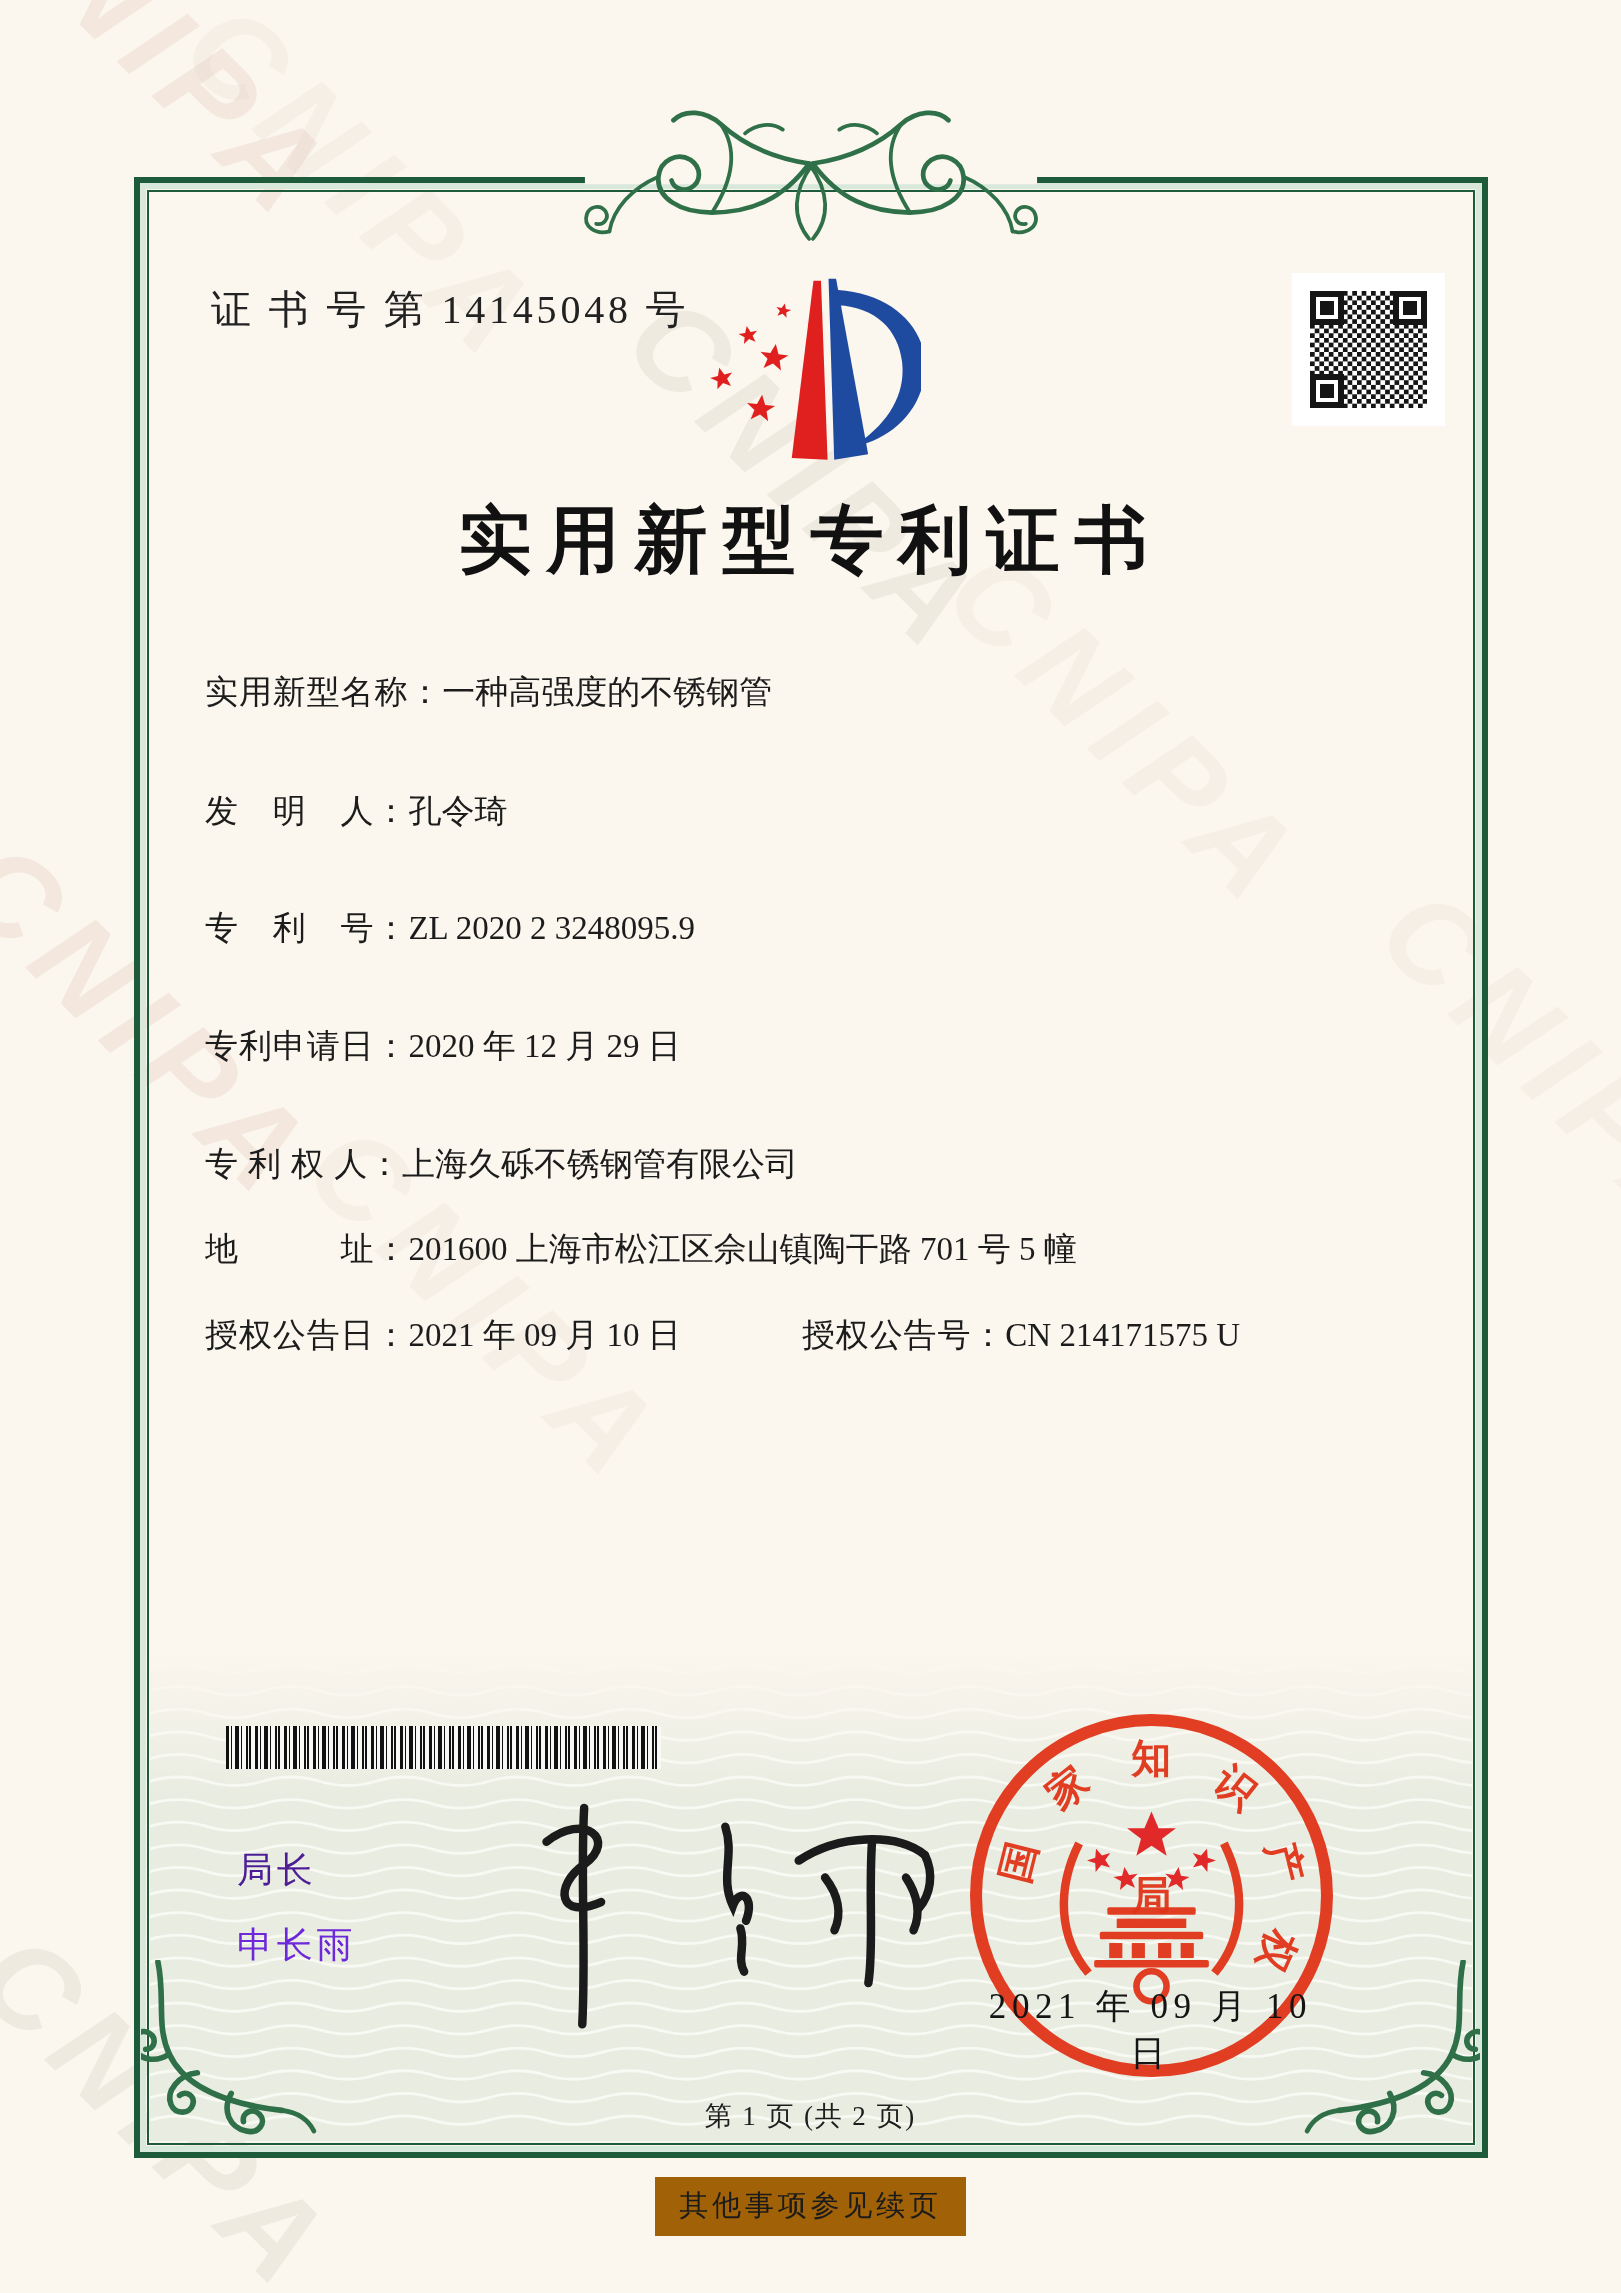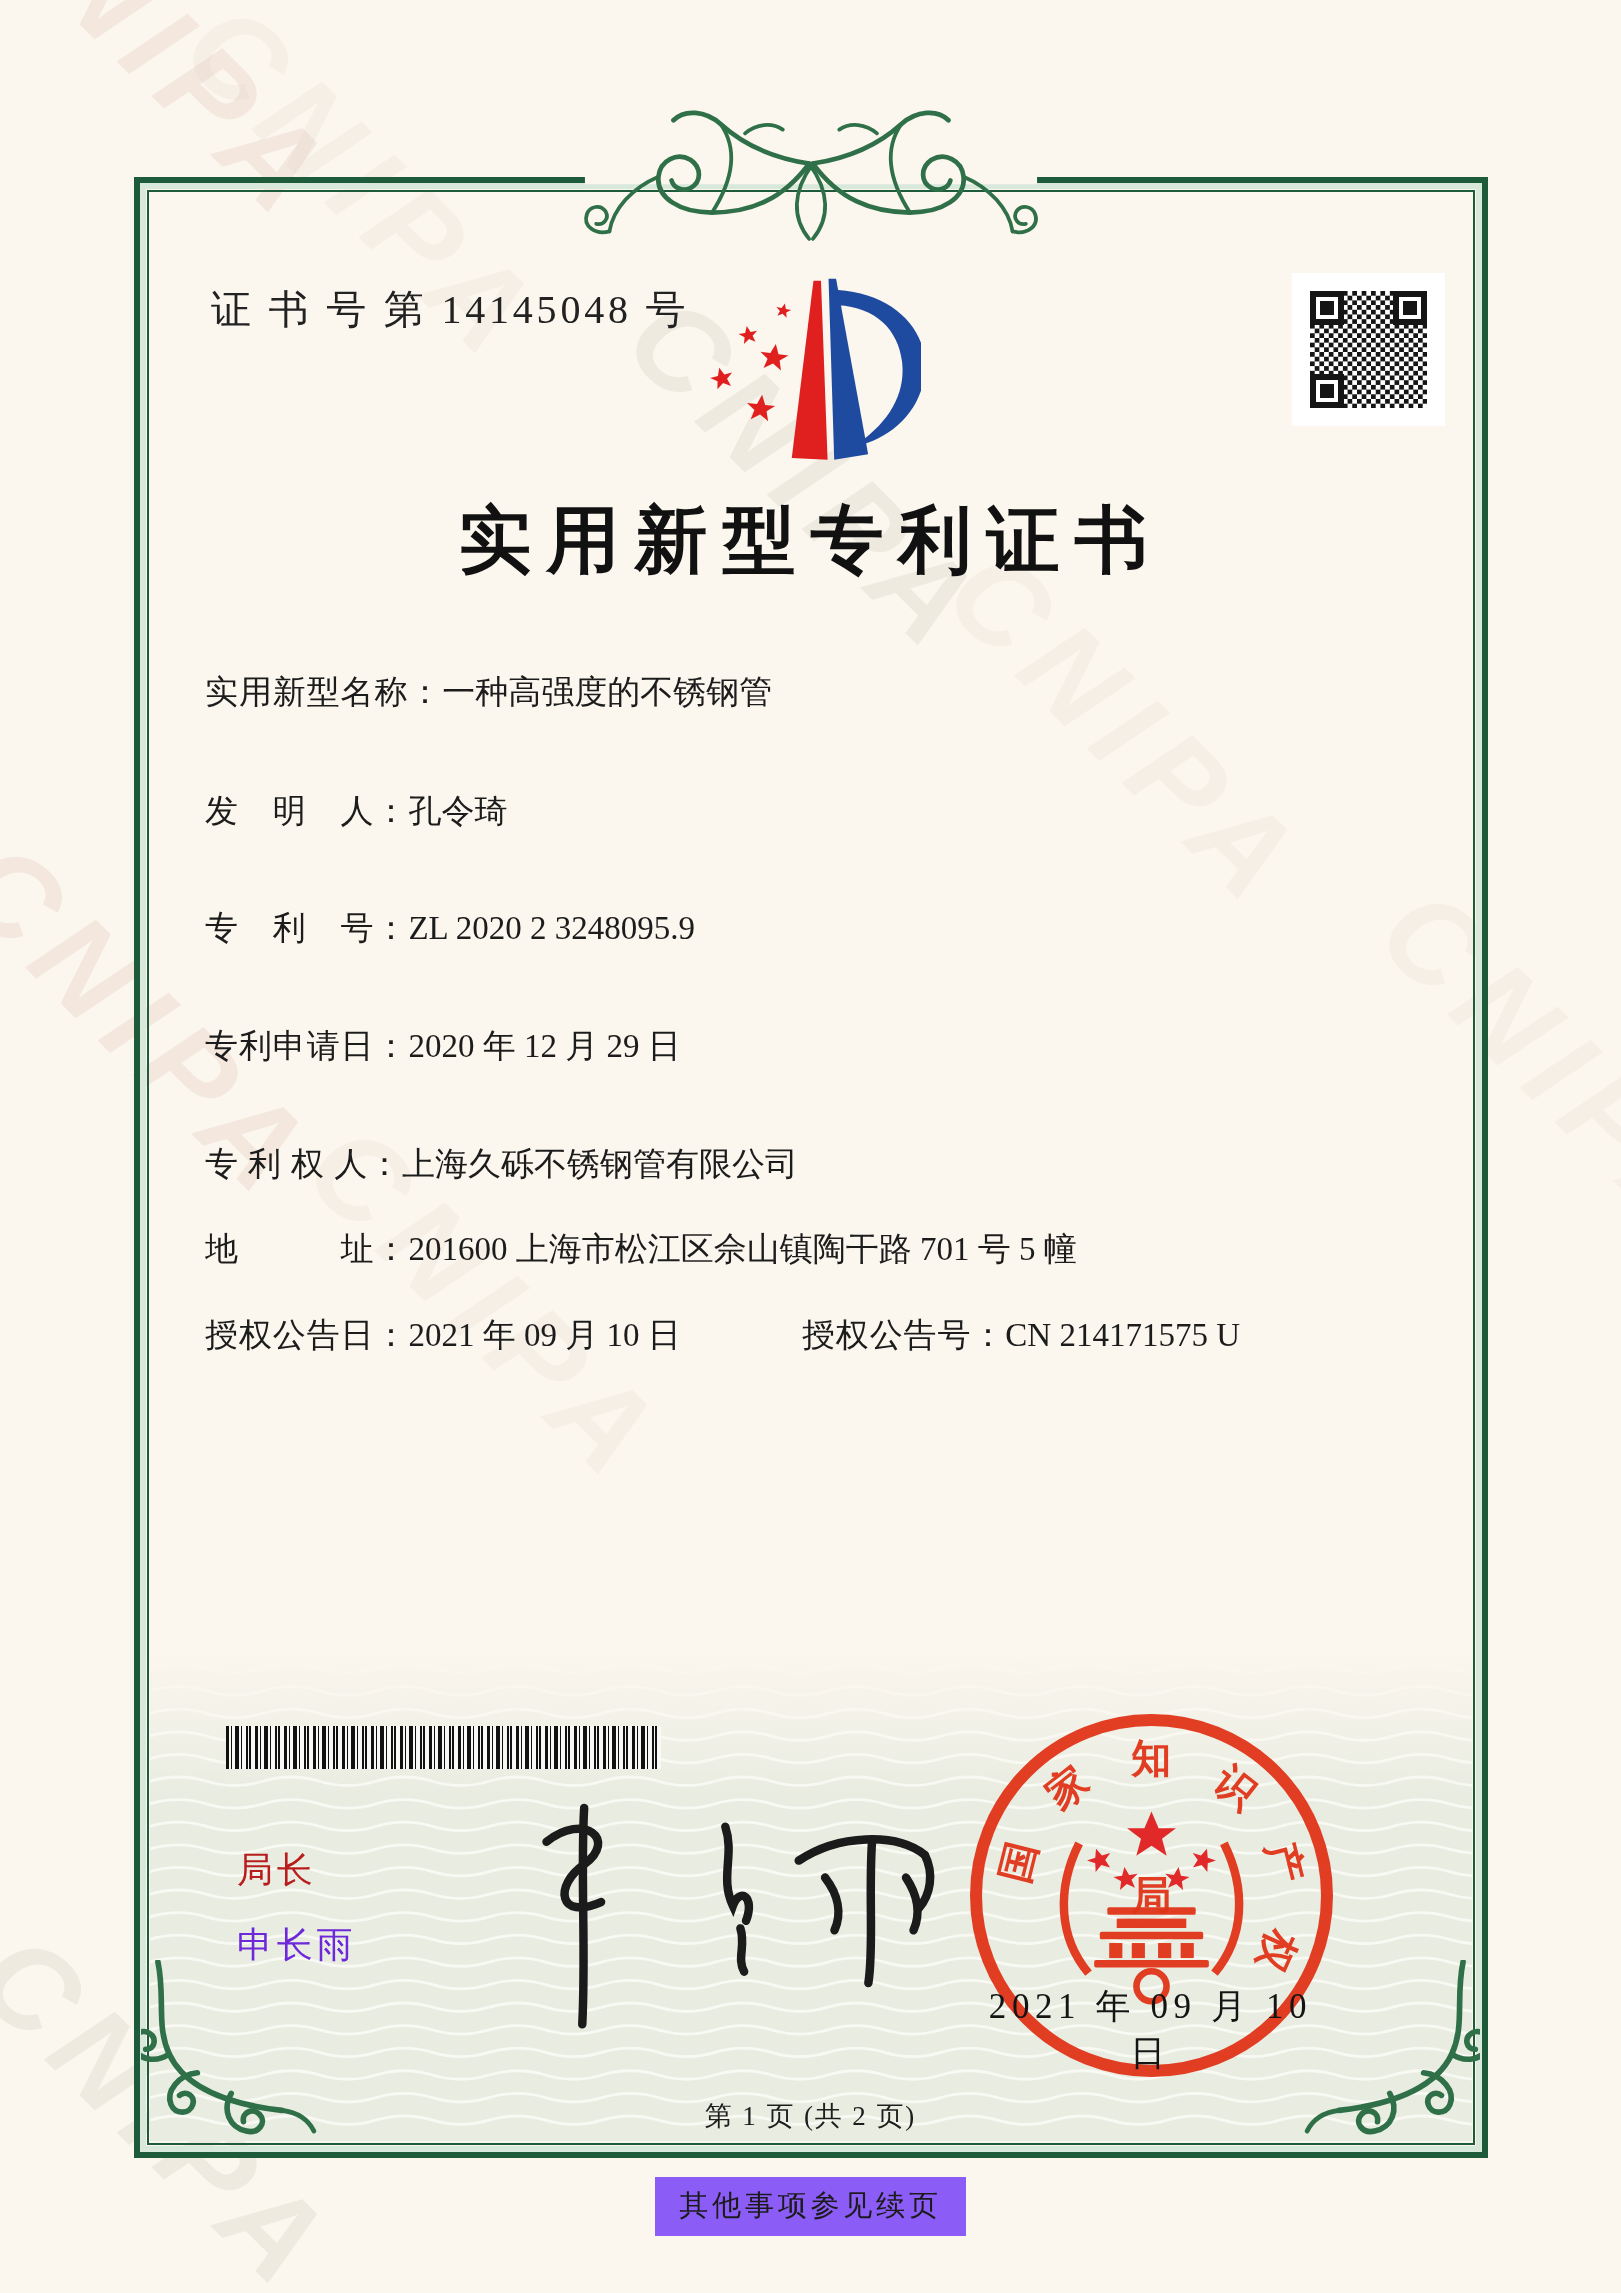--- a/index.html
+++ b/index.html
@@ -55,21 +55,21 @@
     font-size:32px;line-height:53px;text-align:justify;color:#1b1b1b;}
   .legal p{margin:0;text-indent:2em;}
   
   .barcode{position:absolute;left:226px;top:1726px;width:435px;height:43px;z-index:5;
     background:repeating-linear-gradient(90deg,
       #111 0 2.8px,#f8f8f4 2.8px 4.7px,#111 4.7px 5.6px,#f8f8f4 5.6px 9.4px,
       #111 9.4px 13px,#f8f8f4 13px 15px,#111 15px 16px,#f8f8f4 16px 20px,
       #111 20px 21.7px,#f8f8f4 21.7px 22.6px,#111 22.6px 25.4px,#f8f8f4 25.4px 29px);}
   
   .sig-role{position:absolute;left:237px;top:1846px;font-family:"Liberation Sans","DejaVu Sans",sans-serif;
-    font-size:36px;color:#b91c1c;z-index:5;letter-spacing:3.8px;}
+    font-size:36px;color:#4c1d95;z-index:5;letter-spacing:3.8px;}
   .sig-name{position:absolute;left:237px;top:1921px;font-family:"Liberation Sans","DejaVu Sans",sans-serif;
     font-size:36px;color:#6d28d9;z-index:5;letter-spacing:3.8px;}
   .sig-script{position:absolute;left:443px;top:1787px;width:527px;height:247px;z-index:5;}
   
   .seal{position:absolute;left:970px;top:1714px;width:363px;height:363px;z-index:6;}
   .seal-ring{position:absolute;inset:0;border:12.2px solid #e03418;border-radius:50%;box-sizing:border-box;opacity:.95;}
   .seal-emblem{position:absolute;left:64px;top:73px;width:235px;height:235px;opacity:.95;}
   .seal-char{position:absolute;left:50%;top:50%;width:43px;height:43px;margin:-21.7px 0 0 -21.7px;
     display:flex;align-items:center;justify-content:center;
     font-weight:700;font-size:40px;color:#e03418;opacity:.95;}
@@ -79,21 +79,21 @@
   .seal-char:nth-child(4){transform:rotate(0deg)    translateY(-137px);}
   .seal-char:nth-child(5){transform:rotate(38deg)   translateY(-137px);}
   .seal-char:nth-child(6){transform:rotate(76deg)   translateY(-137px);}
   .seal-char:nth-child(7){transform:rotate(114deg)  translateY(-137px);}
   .seal-date{position:absolute;left:962px;top:1983px;width:377px;text-align:center;
     font-size:35px;letter-spacing:5.6px;color:#141414;z-index:7;}
   
   .page-info{position:absolute;left:0;top:2098px;width:1621px;text-align:center;
     font-size:27px;color:#1d1d1d;z-index:5;letter-spacing:1.9px;}
   .cont-note{position:absolute;left:0;top:2177px;width:1621px;text-align:center;z-index:5;}
-  .cont-note span{display:inline-block;background:#8b5cf6;padding:9.4px 24.5px;
+  .cont-note span{display:inline-block;background:#a16207;padding:9.4px 24.5px;
     font-size:29px;letter-spacing:3.8px;color:#1b1b1b;text-align:center;}
 </style>
 </head>
 <body>
 
 <span class="wm pink" style="left:-66px;top:-28px;">CNIPA</span>
 <span class="wm faint" style="left:141px;top:113px;">CNIPA</span>
 <span class="wm grey" style="left:584px;top:405px;">CNIPA</span>
 <span class="wm faint" style="left:904px;top:659px;">CNIPA</span>
 <span class="wm pink" style="left:-85px;top:951px;">CNIPA</span>

